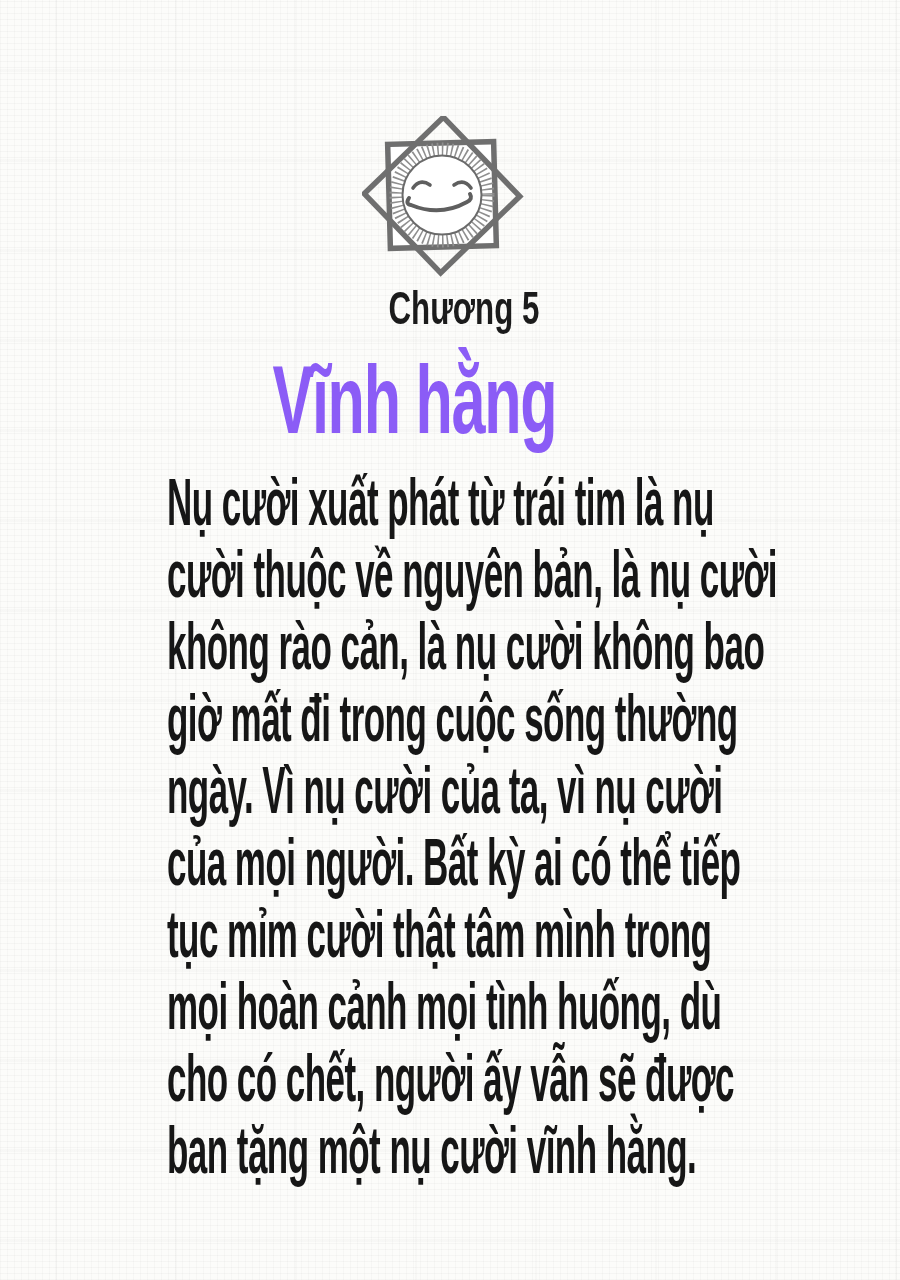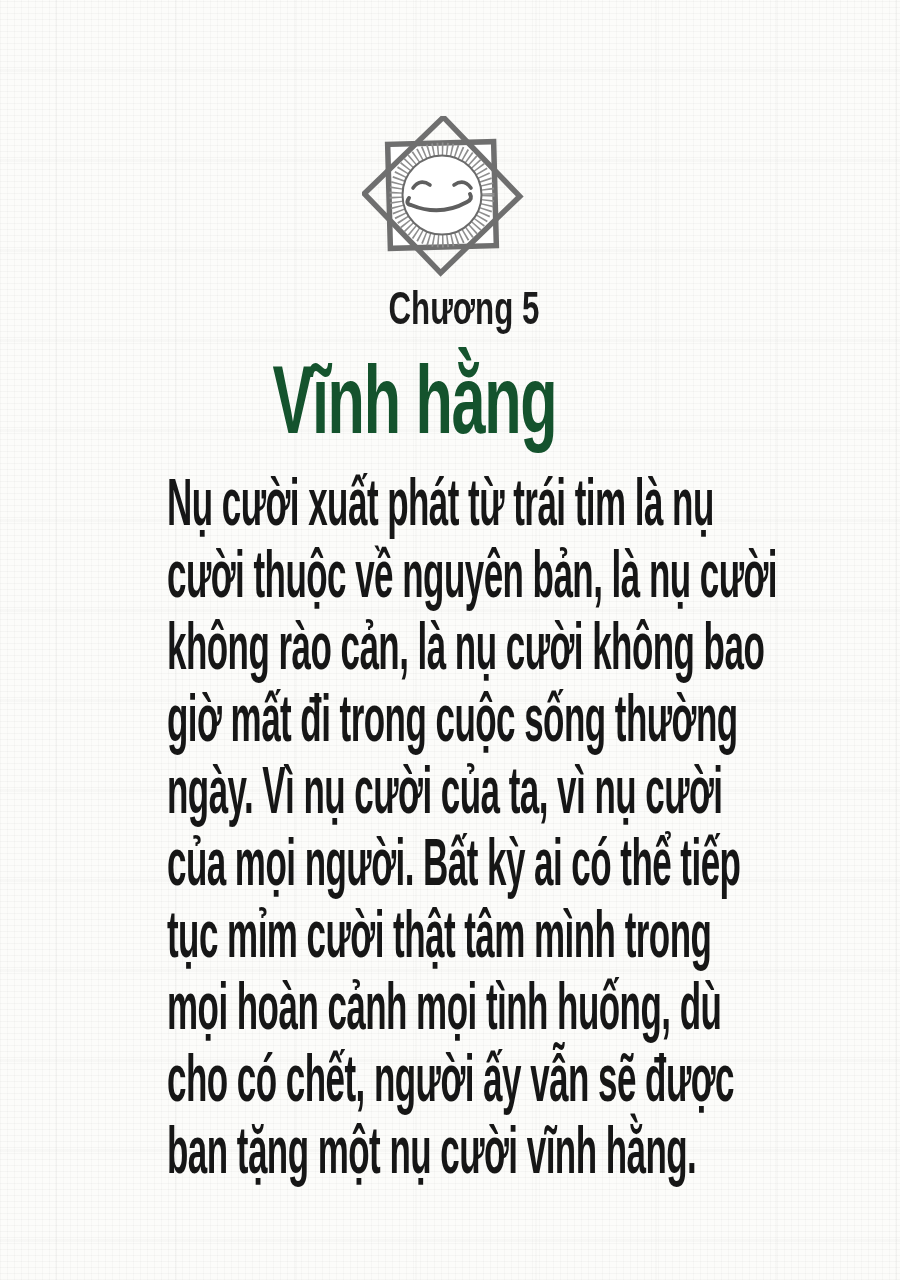--- a/index.html
+++ b/index.html
@@ -28,21 +28,21 @@
     font-weight:bold; font-size:46px; color:#1b1b1b;
     letter-spacing:0px;
   }
   .chapter-label span{
     display:inline-block; transform:scaleX(0.68); transform-origin:center;
     white-space:nowrap;
   }
   .chapter-title{
     position:absolute; left:0; top:330px; width:828px; height:140px;
     display:flex; align-items:center; justify-content:center;
-    font-weight:bold; font-size:97px; color:#14532d;
+    font-weight:bold; font-size:97px; color:#8b5cf6;
   }
   .chapter-title span{
     display:inline-block; transform:scaleX(0.63); transform-origin:center;
     white-space:nowrap; letter-spacing:-2px;
   }
   .body-text{
     position:absolute; left:133px; top:466px; width:700px;
     color:#161616; font-weight:bold; font-size:66px; line-height:72px;
     letter-spacing:-1px;
     margin-left:34px;

